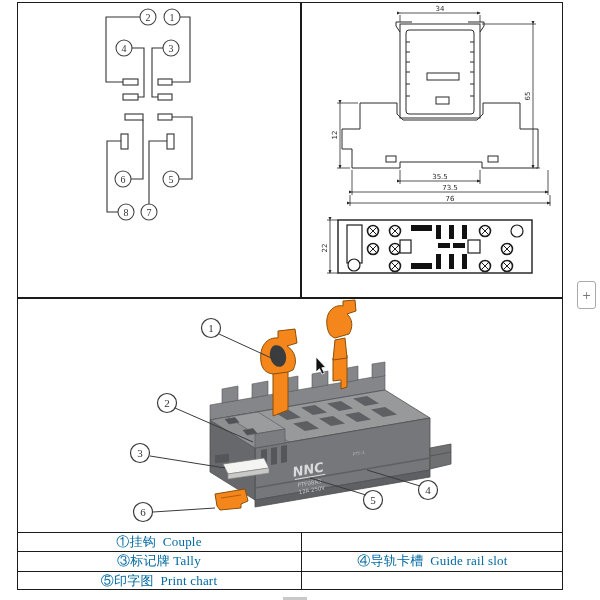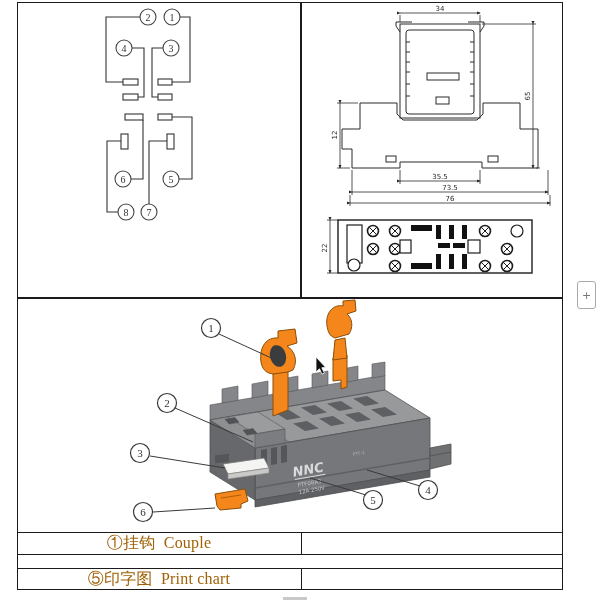--- a/index.html
+++ b/index.html
@@ -8,21 +8,21 @@
   .frame{position:absolute;left:17px;top:2px;width:546px;height:588px;
          border:1.6px solid #1b1b1b;box-sizing:border-box;}
   .div-v{position:absolute;left:300px;top:2px;width:1.6px;height:296px;background:#1b1b1b;}
   .div-h{position:absolute;left:17px;top:297px;width:546px;height:1.6px;background:#1b1b1b;}
   svg{position:absolute;overflow:visible;}
   .legend{position:absolute;left:17px;top:532px;width:546px;height:58px;
           border-top:1.6px solid #1b1b1b;box-sizing:border-box;display:flex;flex-direction:column;}
   .legend .row{display:flex;flex:1;border-bottom:1.6px solid #1b1b1b;box-sizing:border-box;}
   .legend .row:last-child{border-bottom:none;}
   .legend .cell{display:flex;align-items:center;justify-content:center;
-          font-size:16px;color:#a16207;box-sizing:border-box;letter-spacing:.2px;}
+          font-size:13px;color:#0369a1;box-sizing:border-box;letter-spacing:.2px;}
   .legend .c1{width:285px;border-right:1.6px solid #1b1b1b;}
   .legend .c2{flex:1;}
   .plus-box{position:absolute;left:577px;top:281px;width:17px;height:26px;border:1px solid #a9a9a9;
           border-radius:3px;color:#777;font-size:11px;display:flex;align-items:center;justify-content:center;
           font-family:"DejaVu Sans",sans-serif;background:#fff;}
   .sliver{position:absolute;left:283px;top:597px;width:24px;height:3px;background:#c9c9c9;}
   text{font-family:"DejaVu Sans",sans-serif;}
   .pin-num{font-family:"Liberation Serif",serif;}
 </style>
 </head>
@@ -291,20 +291,22 @@
     </g>
 
     <path d="M299,59 L299,74 L302.5,70.8 L305,76.2 L307.4,75.1 L304.8,69.8 L308.6,69.3 Z" fill="#111" stroke="#fff" stroke-width="0.8"></path>
   </svg>
 
   <div class="legend">
     <div class="row">
       <div class="cell c1">①挂钩&nbsp; Couple</div>
     </div>
     <div class="row">
+      <div class="cell c1">③标记牌&nbsp;Tally</div>
+      <div class="cell c2">④导轨卡槽&nbsp; Guide rail slot</div>
     </div>
     <div class="row">
       <div class="cell c1">⑤印字图&nbsp; Print chart</div>
     </div>
   </div>
 
   <div class="plus-box">
       <span>+</span>
     </div>
   <div class="sliver"></div>

